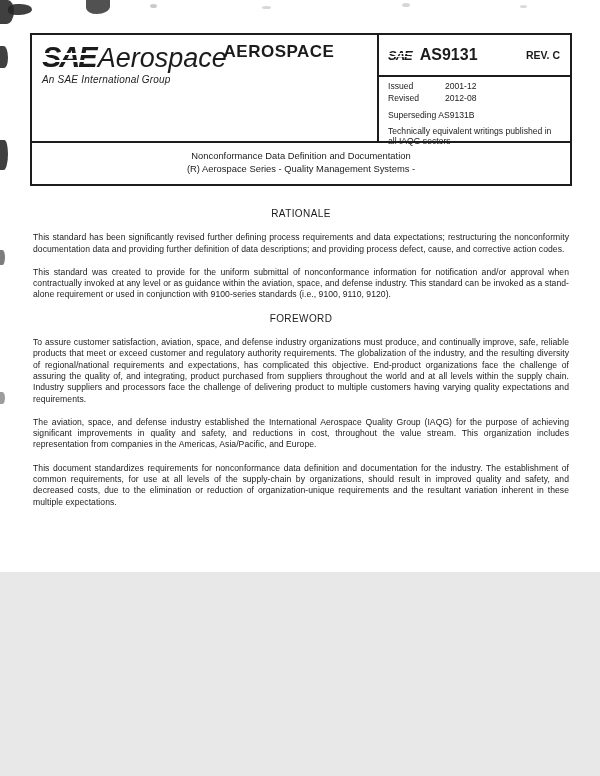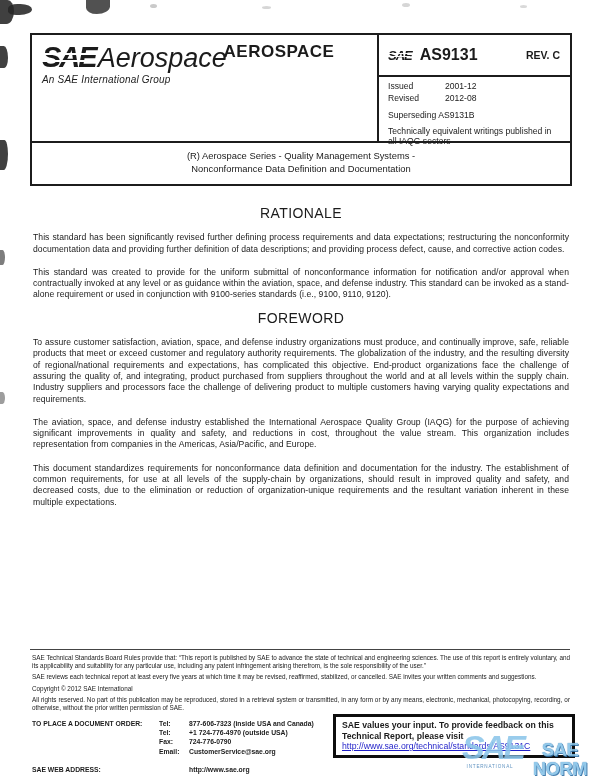--- a/index.html
+++ b/index.html
@@ -1,17 +1,17 @@
 <!DOCTYPE html>
 <html><head>
 <meta charset="utf-8">
 <style>
   html,body{margin:0;padding:0;background:#e8e8e8;}
   .page{
-    position:relative; width:600px; height:776px; background:#ffffff;
+    position:relative; width:600px; height:572px; background:#ffffff;
     font-family:"Liberation Sans", sans-serif; color:#1b1b1b; overflow:hidden;
     margin:0 auto;
   }
   
   .artifacts i{position:absolute; background:#262626; display:block; opacity:.88;}
   .artifacts i:nth-child(1){left:0;top:0;width:14px;height:24px;border-radius:0 60% 70% 0;}
   .artifacts i:nth-child(2){left:8px;top:4px;width:24px;height:11px;border-radius:45% 55% 60% 40%;}
   .artifacts i:nth-child(3){left:86px;top:0;width:24px;height:14px;border-radius:0 0 55% 45%;opacity:.8;}
   .artifacts i:nth-child(4){left:0;top:46px;width:8px;height:22px;border-radius:0 70% 60% 0;}
   .artifacts i:nth-child(5){left:0;top:140px;width:8px;height:30px;border-radius:0 60% 70% 0;}
@@ -48,21 +48,21 @@
   .info-dates{padding:4px 9px 0 9px; line-height:11.5px;}
   .info-dates .row{display:flex;align-items:center;}
   .info-dates .lbl{width:57px;}
   .info-super{padding:6px 9px 0 9px;}
   .info-equiv{padding:6px 9px 0 9px; line-height:10px;}
   .title-band{position:absolute; left:0; top:108px; width:100%; text-align:center;
     font-size:9.4px; line-height:12.5px; padding-top:7px;}
   
   .body-text{position:absolute; left:33px; top:208px; width:536px;
     font-size:8.6px; line-height:11.3px; text-align:justify; letter-spacing:.05px;}
-  .body-text h3{font-weight:normal; font-size:14px; text-align:center; margin:0 0 13px 0; letter-spacing:.4px;}
+  .body-text h3{font-weight:normal; font-size:10px; text-align:center; margin:0 0 13px 0; letter-spacing:.4px;}
   .body-text p{margin:0 0 12px 0;}
   
   .footer-rule{position:absolute; left:30px; top:649px; width:540px; height:1px; background:#444;}
   .legal{position:absolute; left:32px; top:654px; width:538px; font-size:6.35px;
     line-height:7.9px; text-align:justify; color:#222;}
   .legal p{margin:0 0 3.5px 0;}
   .order-block{position:absolute; left:32px; top:719px; width:300px; font-size:6.8px; line-height:9.2px;}
   .order-row{display:flex;}
   .order-row .col1{width:127px; font-weight:bold;}
   .order-row .col2{width:30px; font-weight:bold;}
@@ -133,22 +133,22 @@
         <div class="row">
           <span class="lbl">Revised</span>
           <span>2012-08</span>
         </div>
       </div>
       <div class="info-super">Superseding AS9131B</div>
       <div class="info-equiv">Technically equivalent writings published in all IAQG sectors</div>
     </div>
 
     <div class="title-band">
+      <div>Nonconformance Data Definition and Documentation</div>
       <div>(R) Aerospace Series - Quality Management Systems -</div>
-      <div>Nonconformance Data Definition and Documentation</div>
     </div>
   </div>
 
   <div class="body-text">
     <h3>RATIONALE</h3>
     <p>This standard has been significantly revised further defining process requirements and data expectations; restructuring the nonconformity documentation data and providing further definition of data descriptions; and providing process defect, cause, and corrective action codes.</p>
     <p>This standard was created to provide for the uniform submittal of nonconformance information for notification and/or approval when contractually invoked at any level or as guidance within the aviation, space, and defense industry. This standard can be invoked as a stand-alone requirement or used in conjunction with 9100-series standards (i.e., 9100, 9110, 9120).</p>
     <h3>FOREWORD</h3>
     <p>To assure customer satisfaction, aviation, space, and defense industry organizations must produce, and continually improve, safe, reliable products that meet or exceed customer and regulatory authority requirements. The globalization of the industry, and the resulting diversity of regional/national requirements and expectations, has complicated this objective. End-product organizations face the challenge of assuring the quality of, and integrating, product purchased from suppliers throughout the world and at all levels within the supply chain. Industry suppliers and processors face the challenge of delivering product to multiple customers having varying quality expectations and requirements.</p>
     <p>The aviation, space, and defense industry established the International Aerospace Quality Group (IAQG) for the purpose of achieving significant improvements in quality and safety, and reductions in cost, throughout the value stream. This organization includes representation from companies in the Americas, Asia/Pacific, and Europe.</p>

